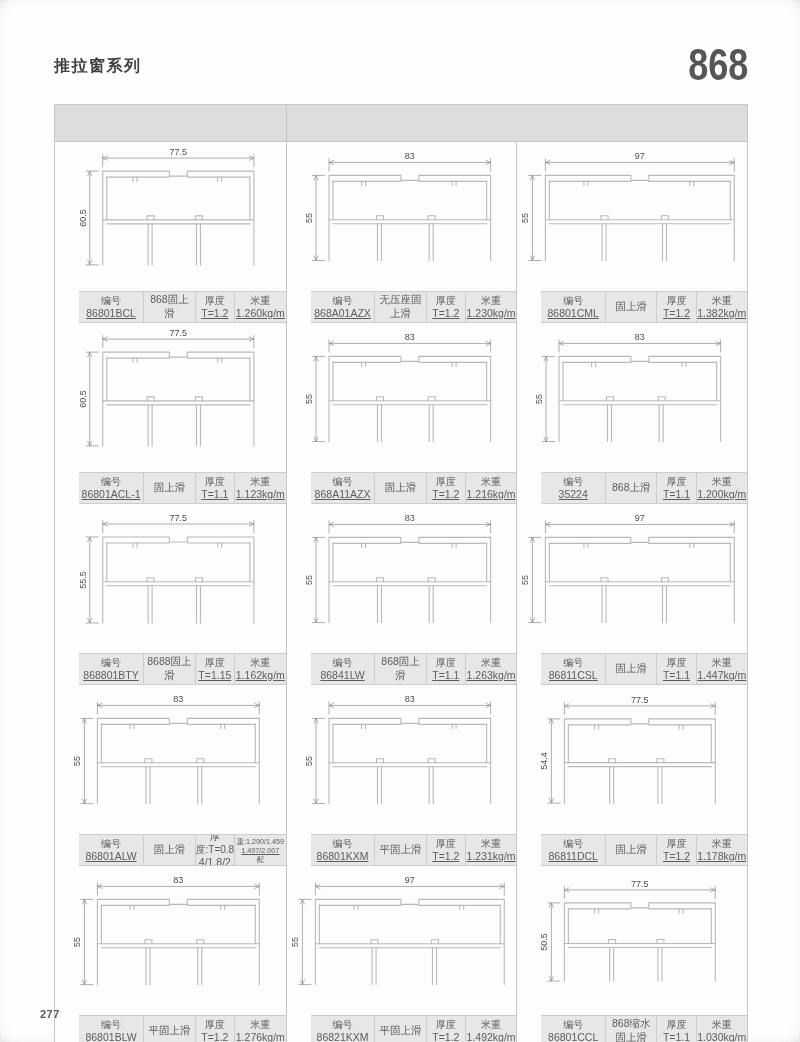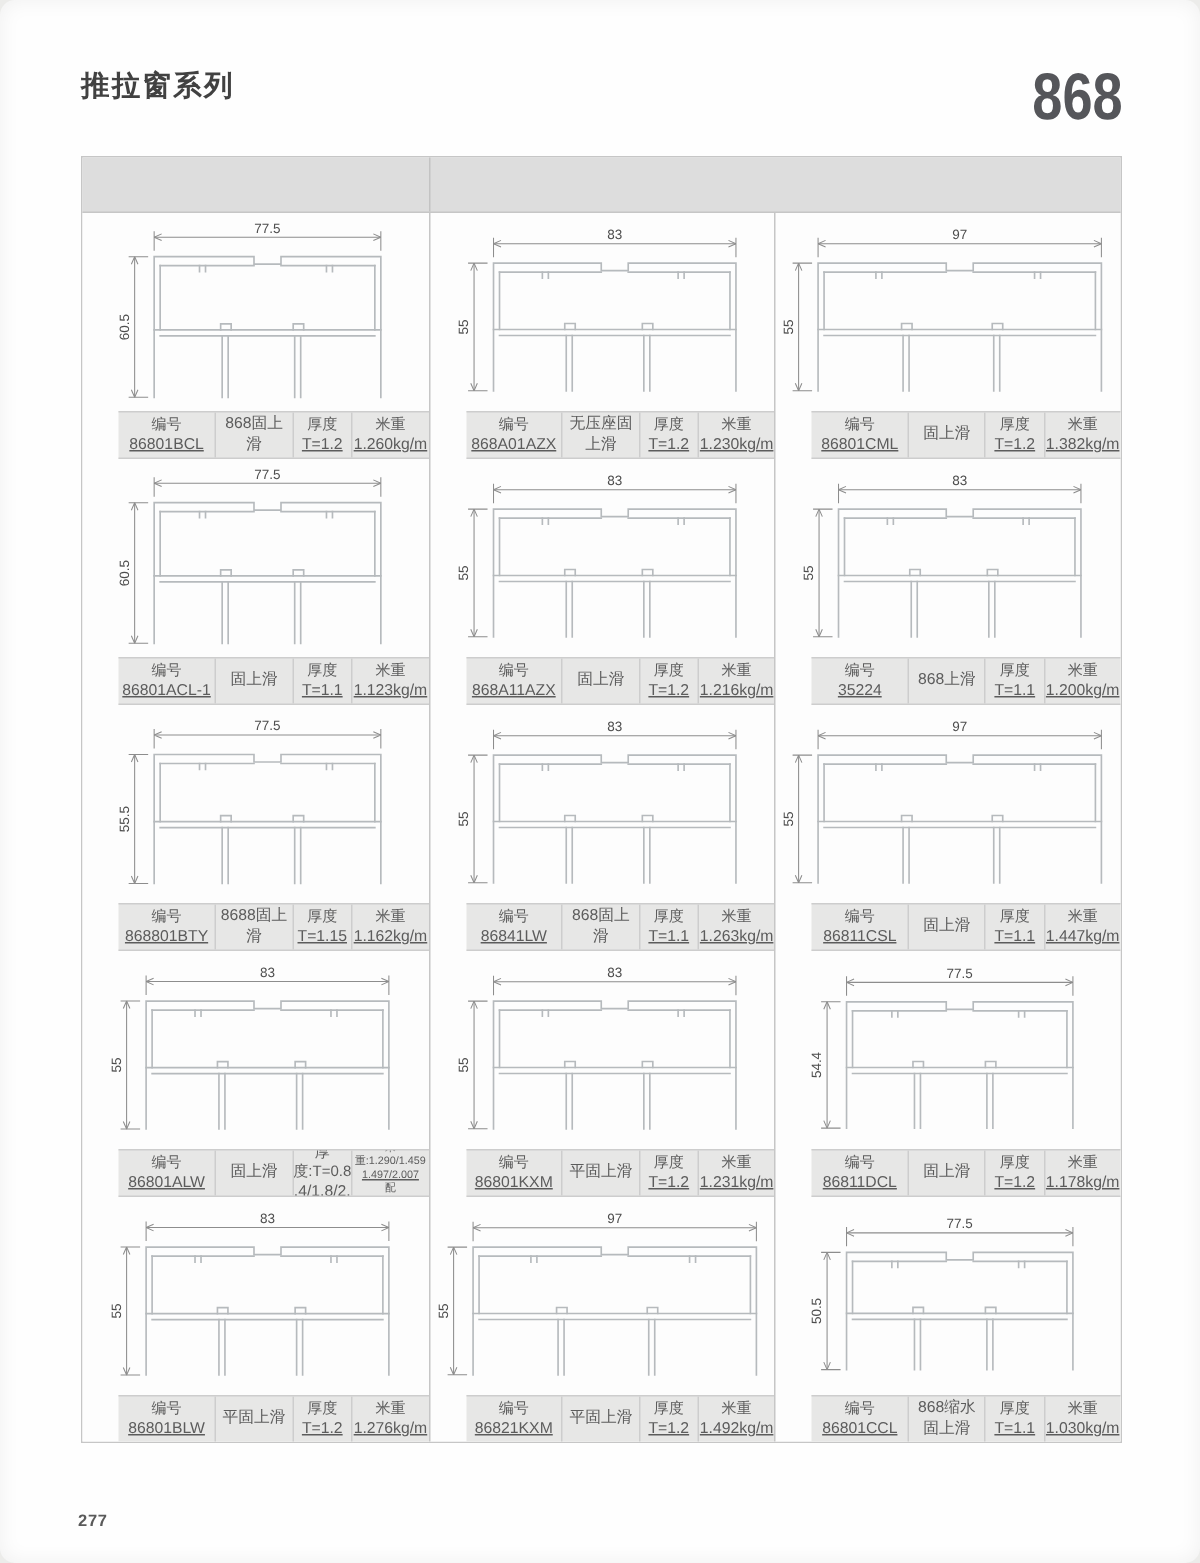--- a/index.html
+++ b/index.html
@@ -12,21 +12,21 @@
   .page{
     position:absolute;inset:0;background:#fefefe;border-radius:10px;
     box-shadow:inset 0 0 14px rgba(0,0,0,.06);
   }
   
   .page-header{
     position:absolute;left:54px;right:52px;top:44px;height:52px;
     display:flex;justify-content:space-between;align-items:flex-start;
   }
   .page-title{
-    font-size:19px;font-weight:bold;color:#414141;letter-spacing:1.5px;
+    font-size:16px;font-weight:bold;color:#414141;letter-spacing:1.5px;margin-top:12px;
   }
   .series-number{
     font-size:44px;font-weight:bold;color:#55565a;line-height:.95;
     transform:scaleX(.82);transform-origin:right top;letter-spacing:0px;
   }
   
   .catalog-table{
     position:absolute;left:54px;top:104px;width:692px;
     border:1px solid #c6c6c6;background:#fff;
   }
@@ -34,21 +34,21 @@
     height:36px;background:#dddddd;
     display:grid;grid-template-columns:1fr 1fr 1fr;
     border-bottom:1px solid #c6c6c6;
   }
   .table-header .th{border-left:1px solid #c3c3c3;display:flex;align-items:center;}
   .table-header .th:first-child{border-left:none;}
   .table-header-label{
     padding-left:20px;font-size:15px;font-weight:bold;color:#4a4a4a;letter-spacing:1px;
   }
   .grid{display:grid;grid-template-columns:1fr 1fr 1fr;}
-  .cell{display:flex;flex-direction:column;border-left:1px solid #c6c6c6;background:#fdfdfd;}
+  .cell{display:flex;flex-direction:column;border-left:1px solid #c6c6c6;background:#fdfdfd;gap:17px;}
   .cell:nth-child(3n+1){border-left:none;}
   .drawing{height:132px;overflow:hidden;}
   .drawing svg{display:block;width:100%;height:132px;}
   .info{
     height:30px;background:#e7e7e6;
     border-top:1px solid #cdcdcd;border-bottom:1px solid #cdcdcd;
     display:grid;grid-template-columns:31% 25% 19% 25%;margin-left:24px;
   }
   .grid .cell:nth-last-child(-n+3) .info{border-bottom:none;}
   .f{
@@ -59,21 +59,21 @@
   .f:first-child{border-left:none;}
   .f .val{font-size:10.5px;text-decoration:underline;}
   .f.name span{font-size:10.5px;}
   .f.small{font-size:7.2px;line-height:1.25;}
   .f.small .val{font-size:7.2px;}
   
   .prof{stroke:#b6babd;fill:none;stroke-width:1.1;stroke-linejoin:miter;stroke-linecap:square;}
   .dim{stroke:#8d8d8d;fill:none;stroke-width:.7;}
   .dimtxt{fill:#4d4d4d;font-size:9px;font-family:"Liberation Sans","DejaVu Sans",sans-serif;}
   
-  .page-footer{position:absolute;left:52px;top:1004px;}
+  .page-footer{position:absolute;left:40px;top:1004px;}
   .page-number{font-size:11px;color:#5a5a5a;font-weight:bold;letter-spacing:.5px;}
 </style>
 </head>
 <body>
 
 <div class="page">
 
   <div class="page-header">
     <div class="page-title">推拉窗系列</div>
     <div class="series-number">868</div>

